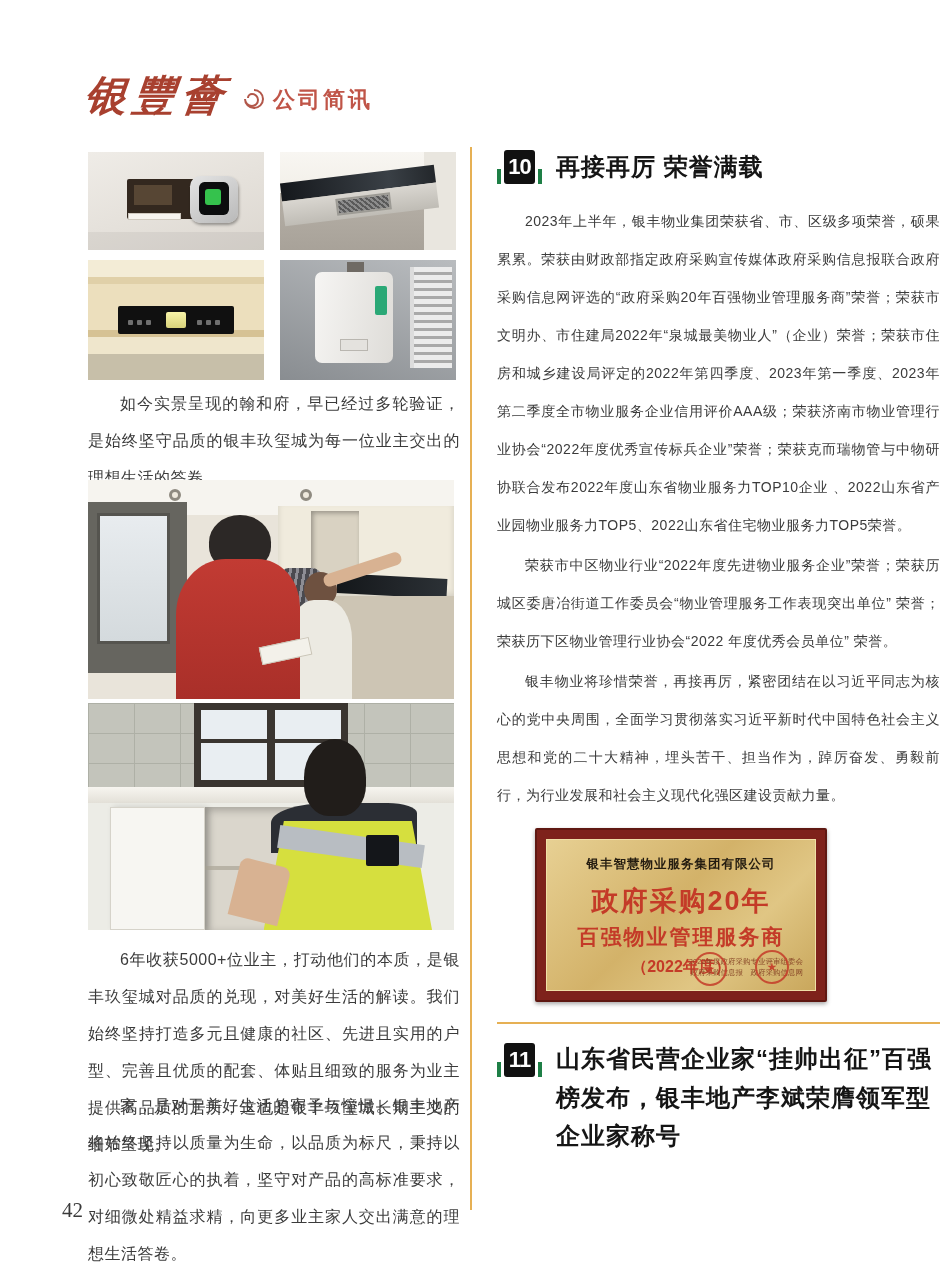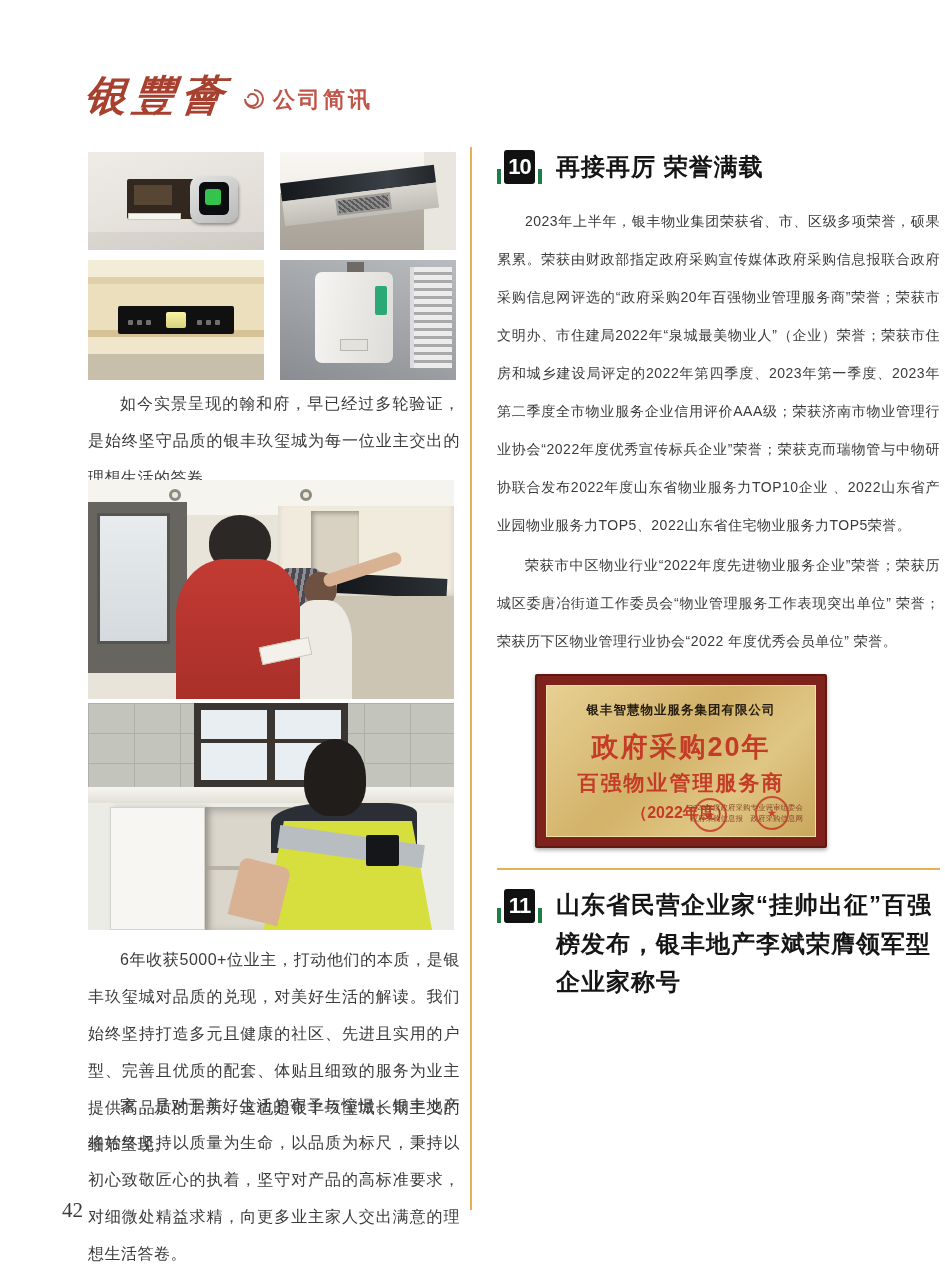--- a/index.html
+++ b/index.html
@@ -250,20 +250,21 @@
       <div class="badge">
         <span class="bar"></span>
         <span class="num">10</span>
         <span class="bar"></span>
       </div>
       <div class="sec-title">再接再厉 荣誉满载</div>
     </div>
 
     <p class="para para-right mt18">2023年上半年，银丰物业集团荣获省、市、区级多项荣誉，硕果累累。荣获由财政部指定政府采购宣传媒体政府采购信息报联合政府采购信息网评选的“政府采购20年百强物业管理服务商”荣誉；荣获市文明办、市住建局2022年“泉城最美物业人”（企业）荣誉；荣获市住房和城乡建设局评定的2022年第四季度、2023年第一季度、2023年第二季度全市物业服务企业信用评价AAA级；荣获济南市物业管理行业协会“2022年度优秀宣传标兵企业”荣誉；荣获克而瑞物管与中物研协联合发布2022年度山东省物业服务力TOP10企业 、2022山东省产业园物业服务力TOP5、2022山东省住宅物业服务力TOP5荣誉。</p>
     <p class="para para-right mt10">荣获市中区物业行业“2022年度先进物业服务企业”荣誉；荣获历城区委唐冶街道工作委员会“物业管理服务工作表现突出单位” 荣誉；荣获历下区物业管理行业协会“2022 年度优秀会员单位” 荣誉。</p>
+    <p class="para para-right mt10">银丰物业将珍惜荣誉，再接再厉，紧密团结在以习近平同志为核心的党中央周围，全面学习贯彻落实习近平新时代中国特色社会主义思想和党的二十大精神，埋头苦干、担当作为，踔厉奋发、勇毅前行，为行业发展和社会主义现代化强区建设贡献力量。</p>
 
     <div class="plaque">
       <div class="plaque-inner">
         <div class="plaque-company">银丰智慧物业服务集团有限公司</div>
         <div class="plaque-line1">政府采购20年</div>
         <div class="plaque-line2">百强物业管理服务商</div>
         <div class="plaque-year">（2022年度）</div>
         <div class="plaque-footer">
           <div>2022年度政府采购专业评审组委会</div>
           <div>政府采购信息报　政府采购信息网</div>

